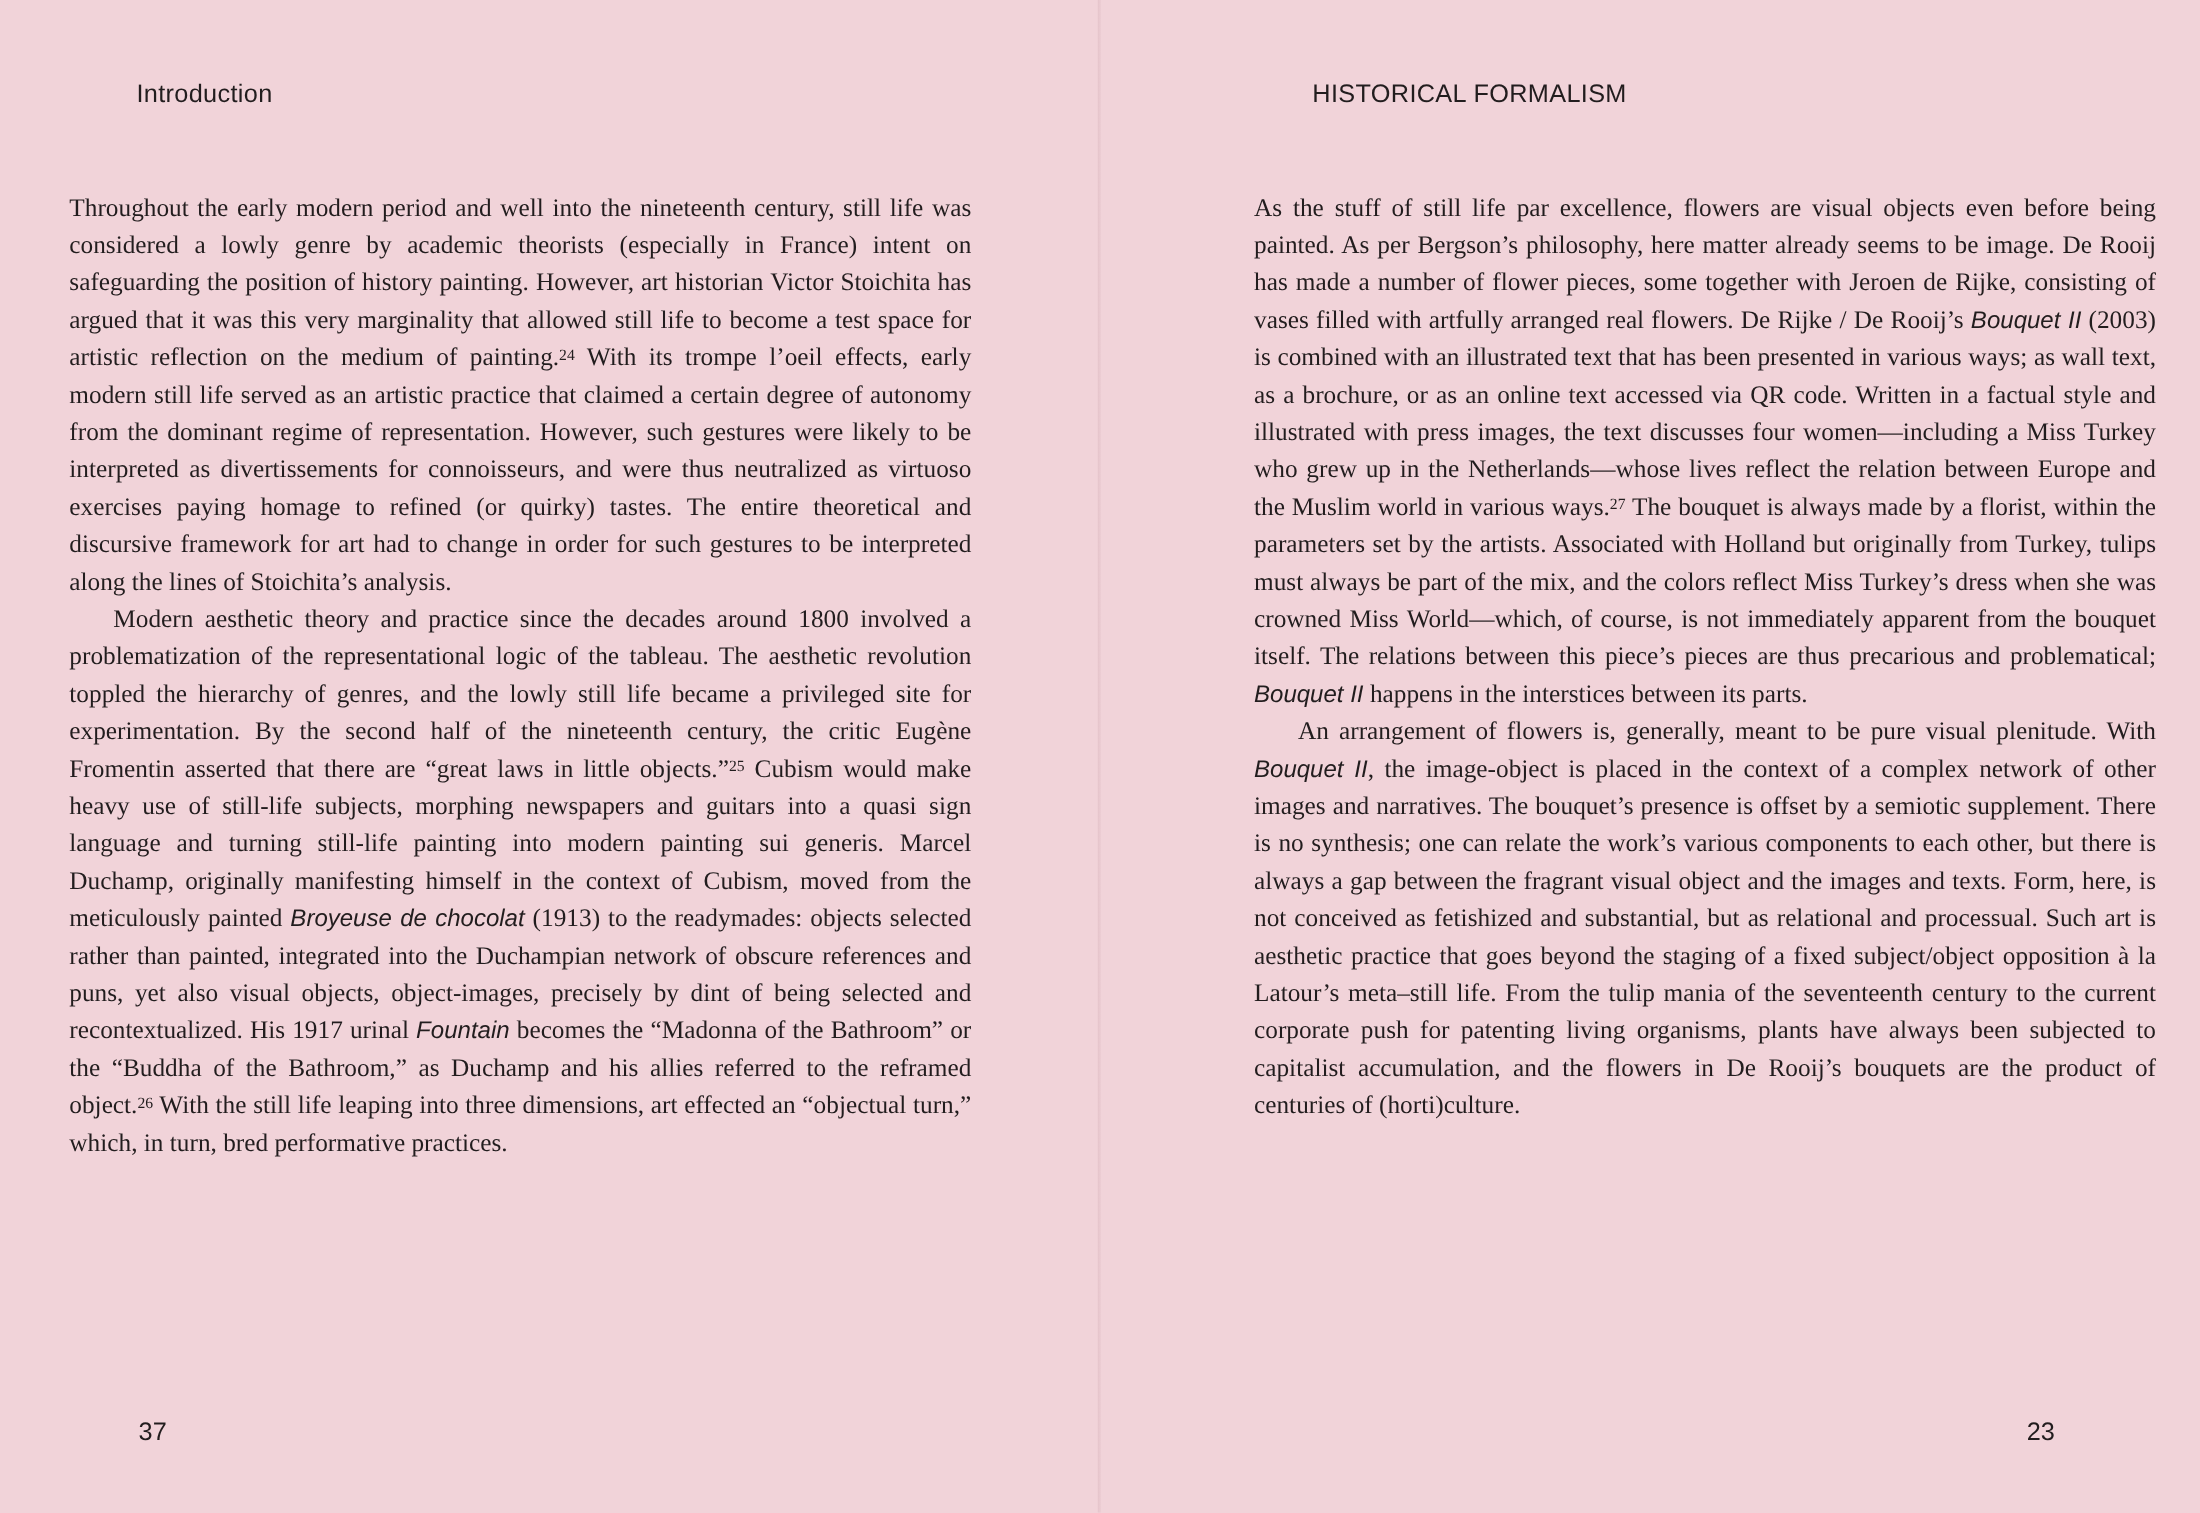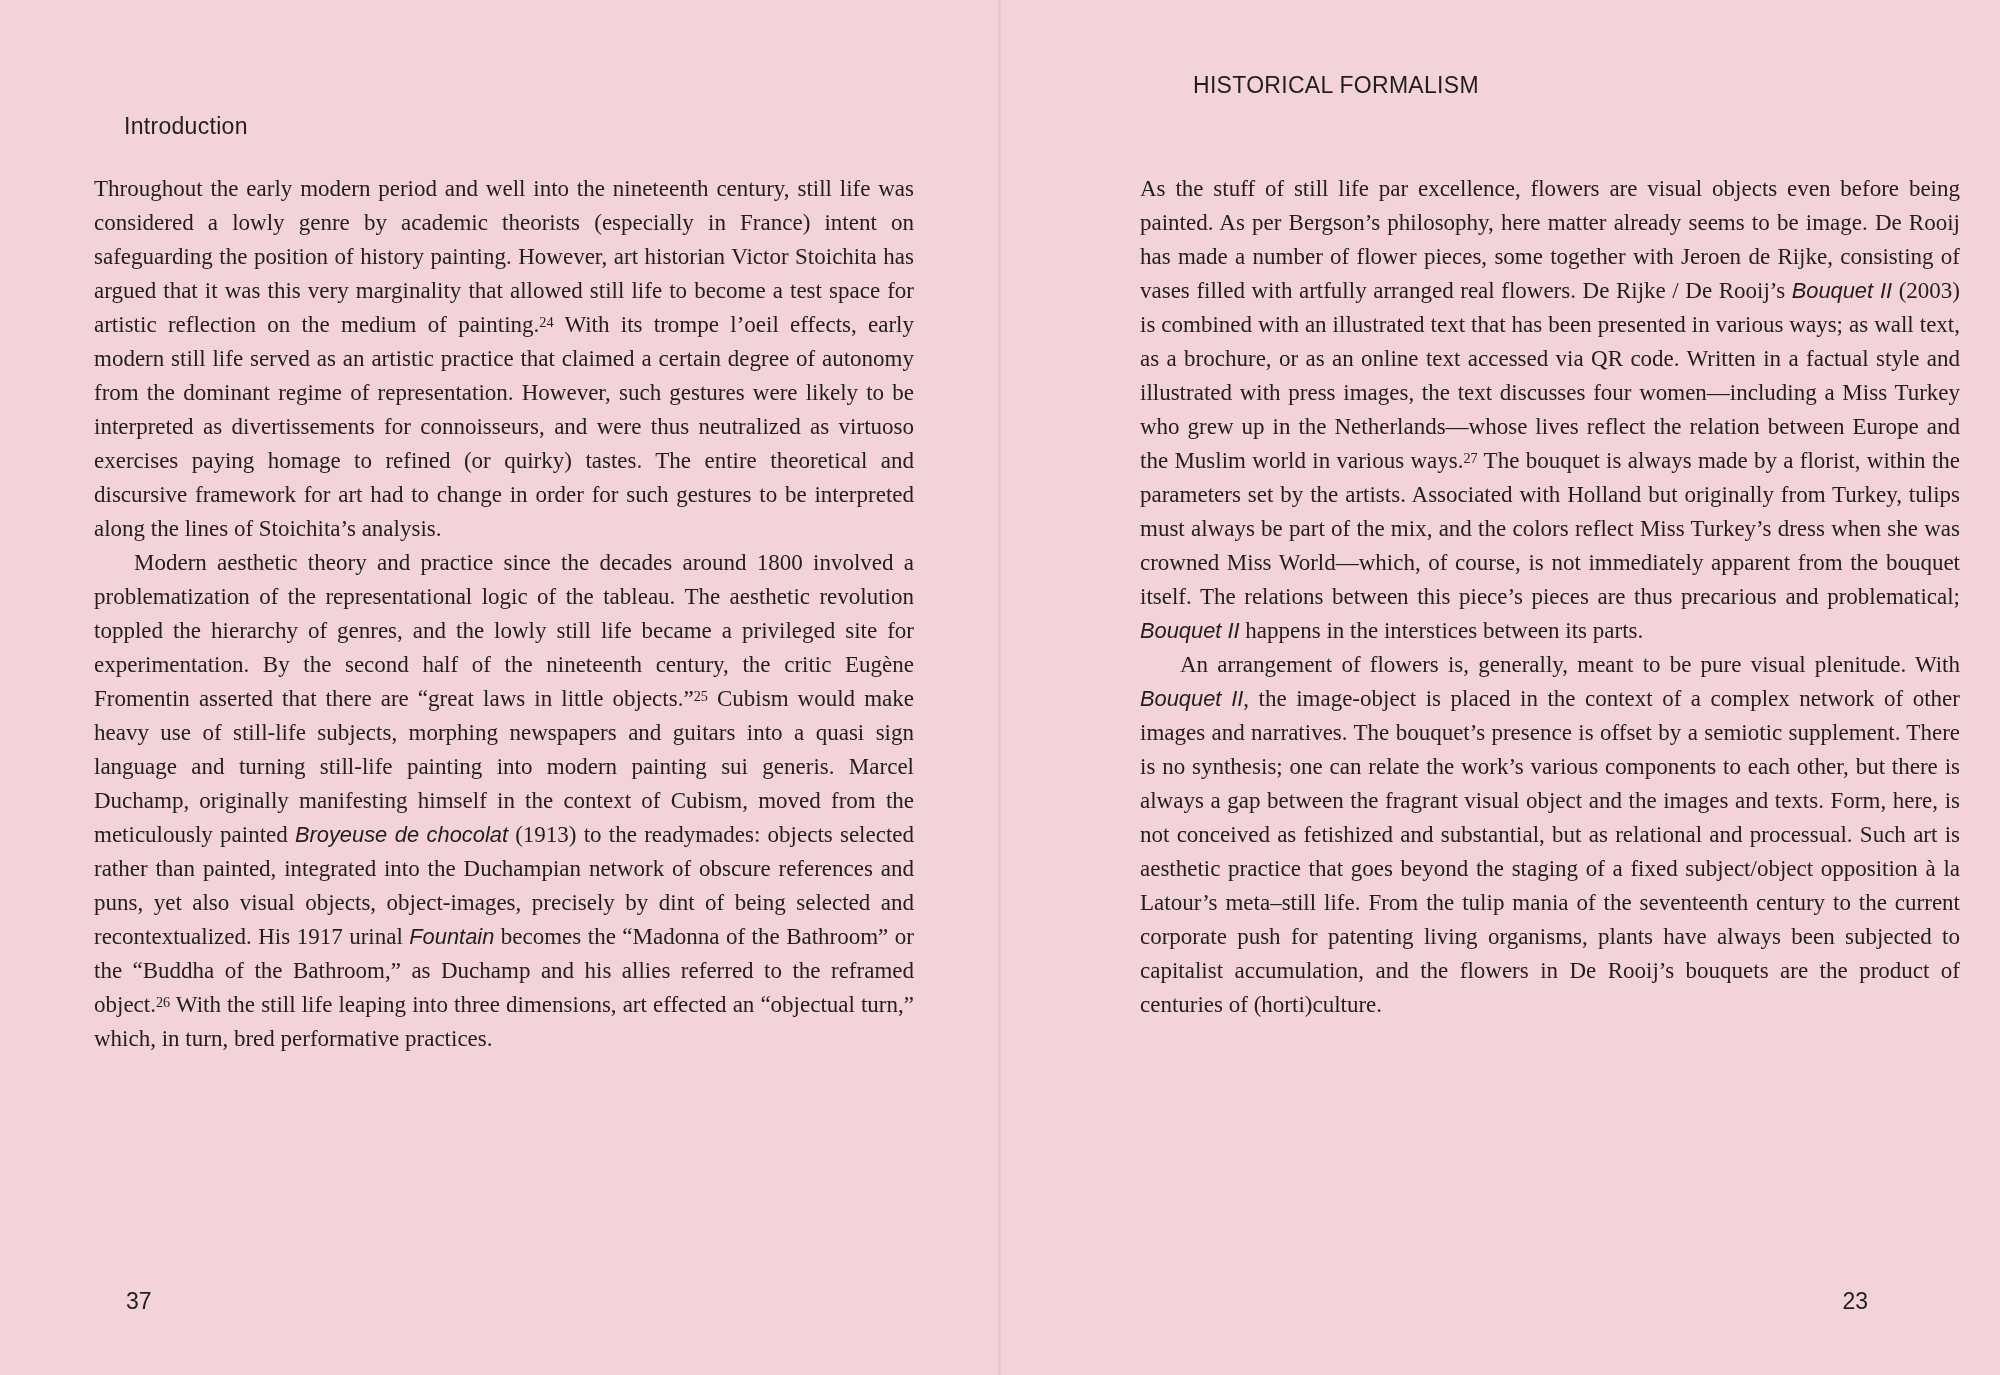--- a/index.html
+++ b/index.html
@@ -42,33 +42,33 @@
 
   .running-header {
     position: absolute;
     top: 72px;
     font-family: "Liberation Sans", sans-serif;
     font-size: 23px;
     color: var(--text);
     letter-spacing: 0.3px;
     white-space: nowrap;
   }
-  .page.left  .running-header { left: 124px; margin-top: 41px; }
+  .page.left  .running-header { left: 124px; }
   .page.right .running-header { left: 193px; }
 
   .textblock {
     position: absolute;
     top: 172px;
     width: 820px;
     font-size: 23px;
     line-height: 34px;
     color: var(--text);
     text-align: justify;
   }
-  .page.left  .textblock { left: 63px; margin-left: 31px; }
+  .page.left  .textblock { left: 63px; }
   .page.right .textblock { left: 140px; }
 
   .textblock p { margin: 0; }
   .textblock p + p { text-indent: 40px; }
 
   .textblock sup {
     font-size: 0.62em;
     vertical-align: baseline;
     position: relative;
     top: -0.38em;

